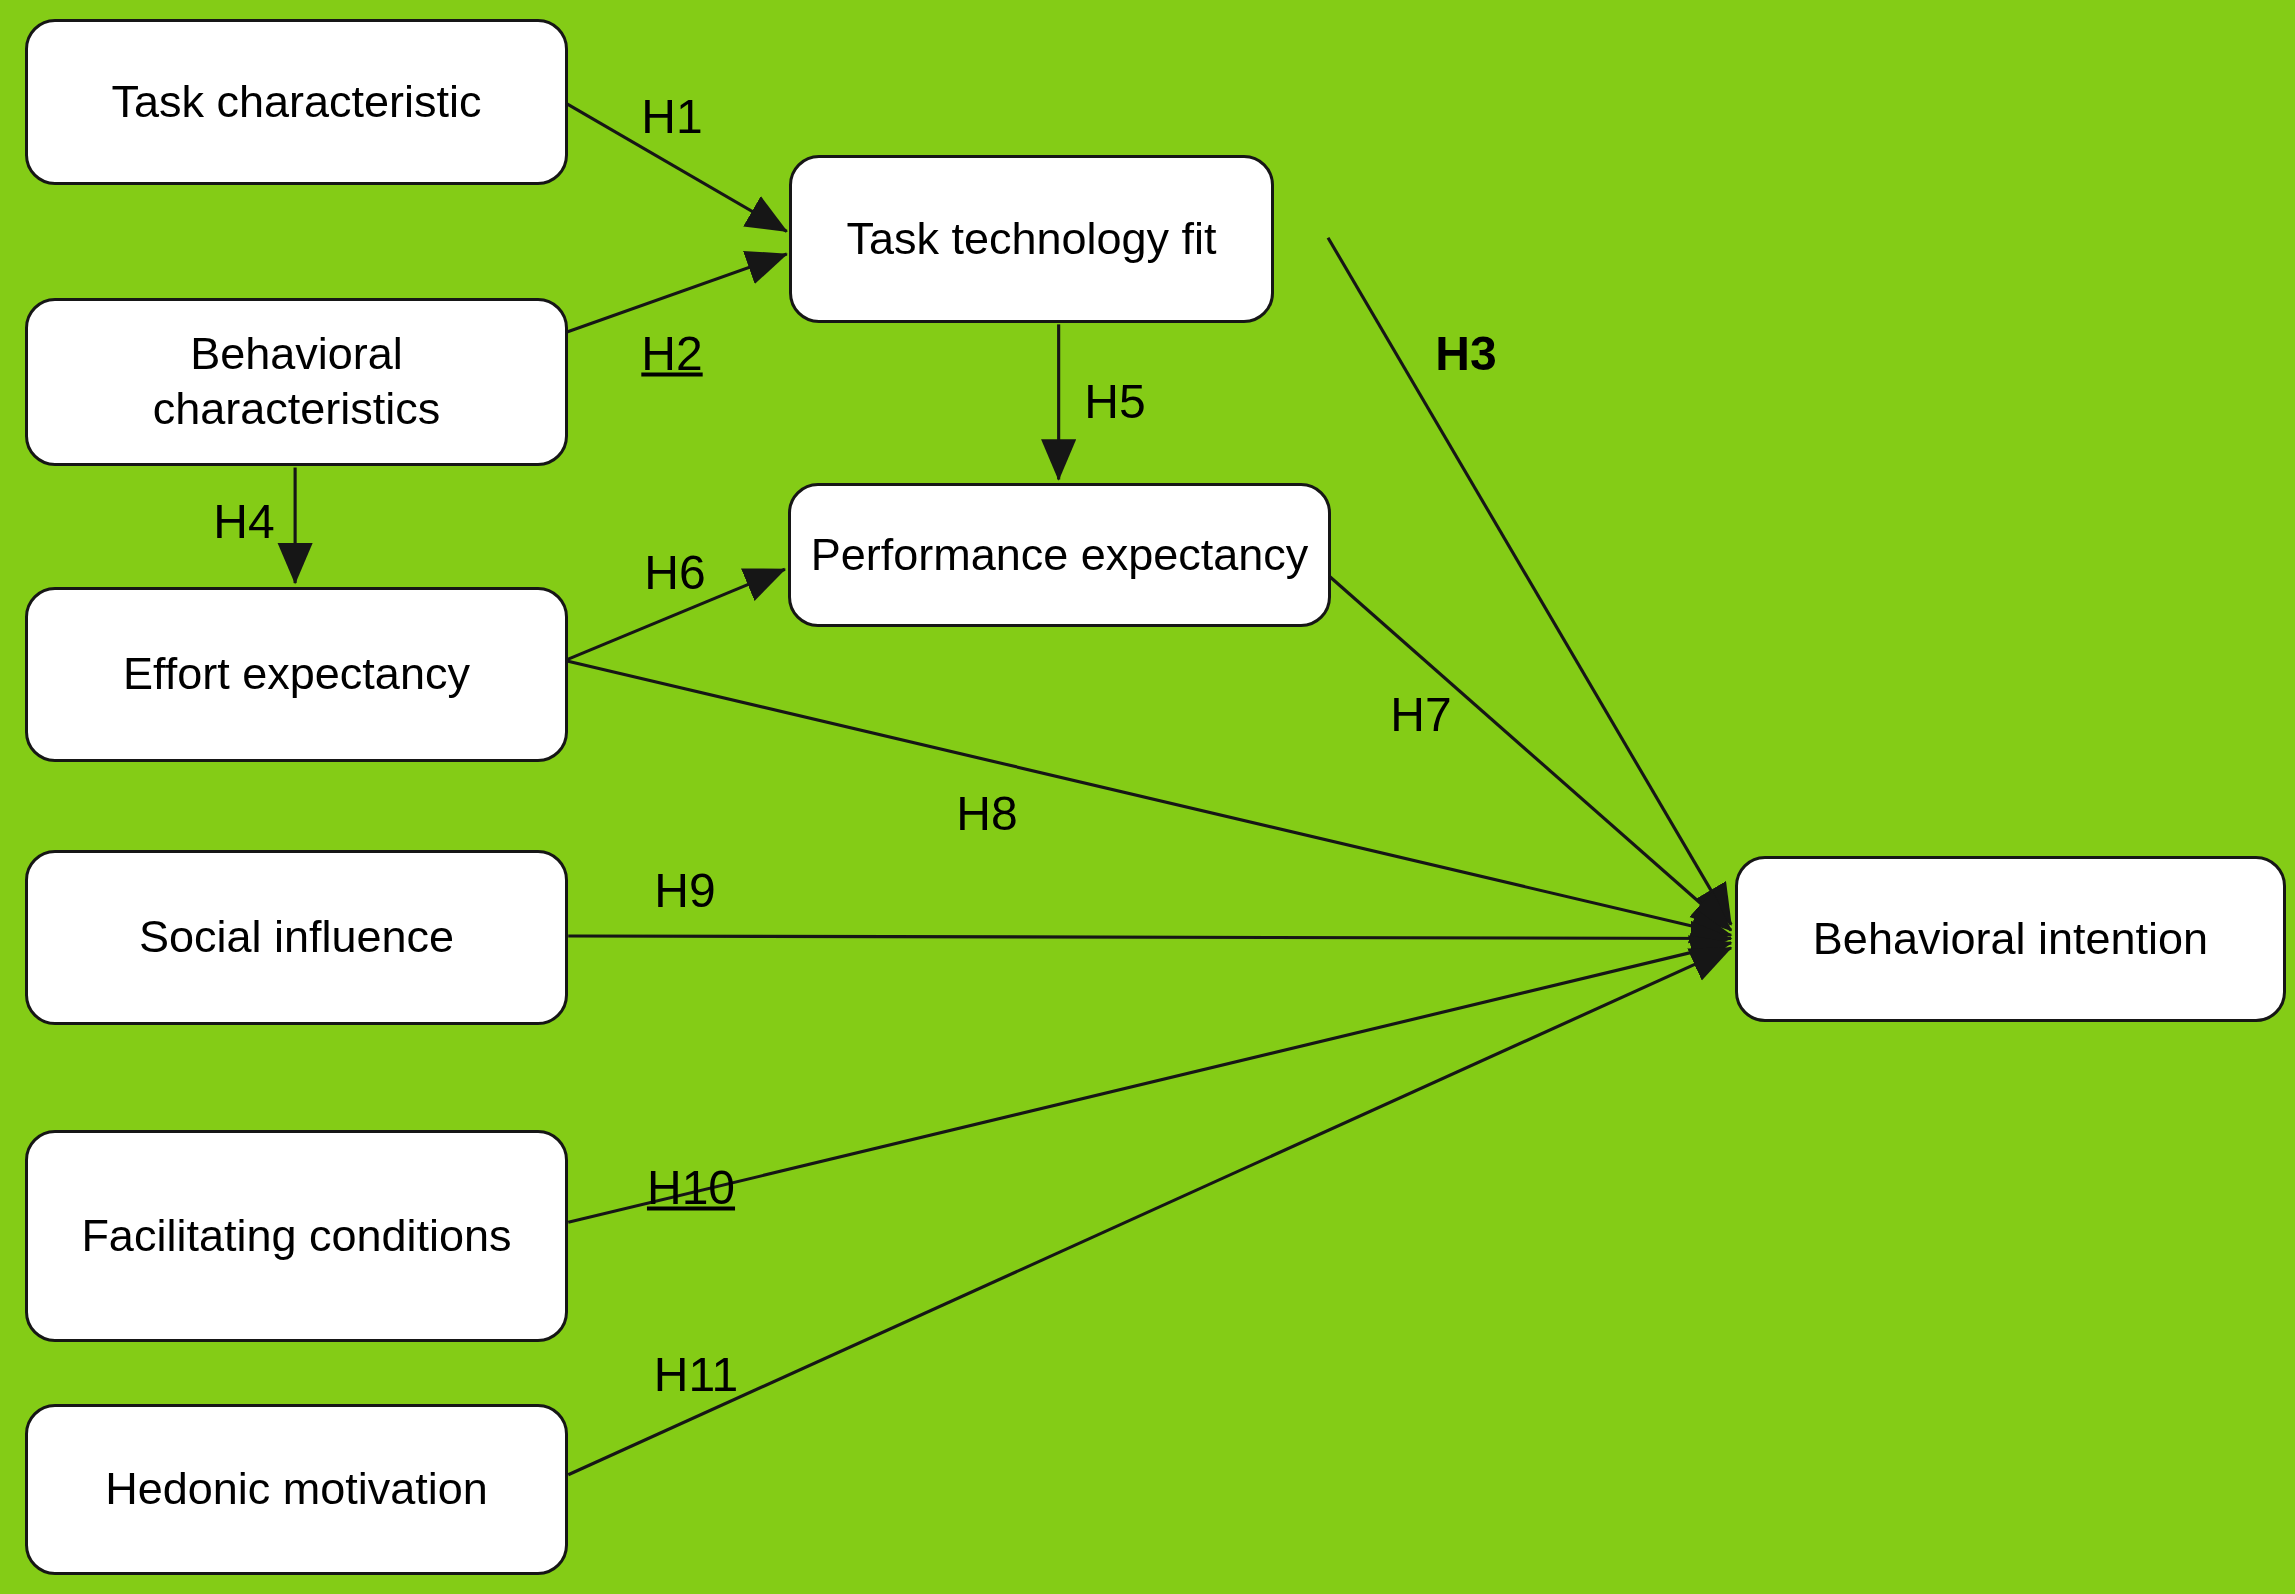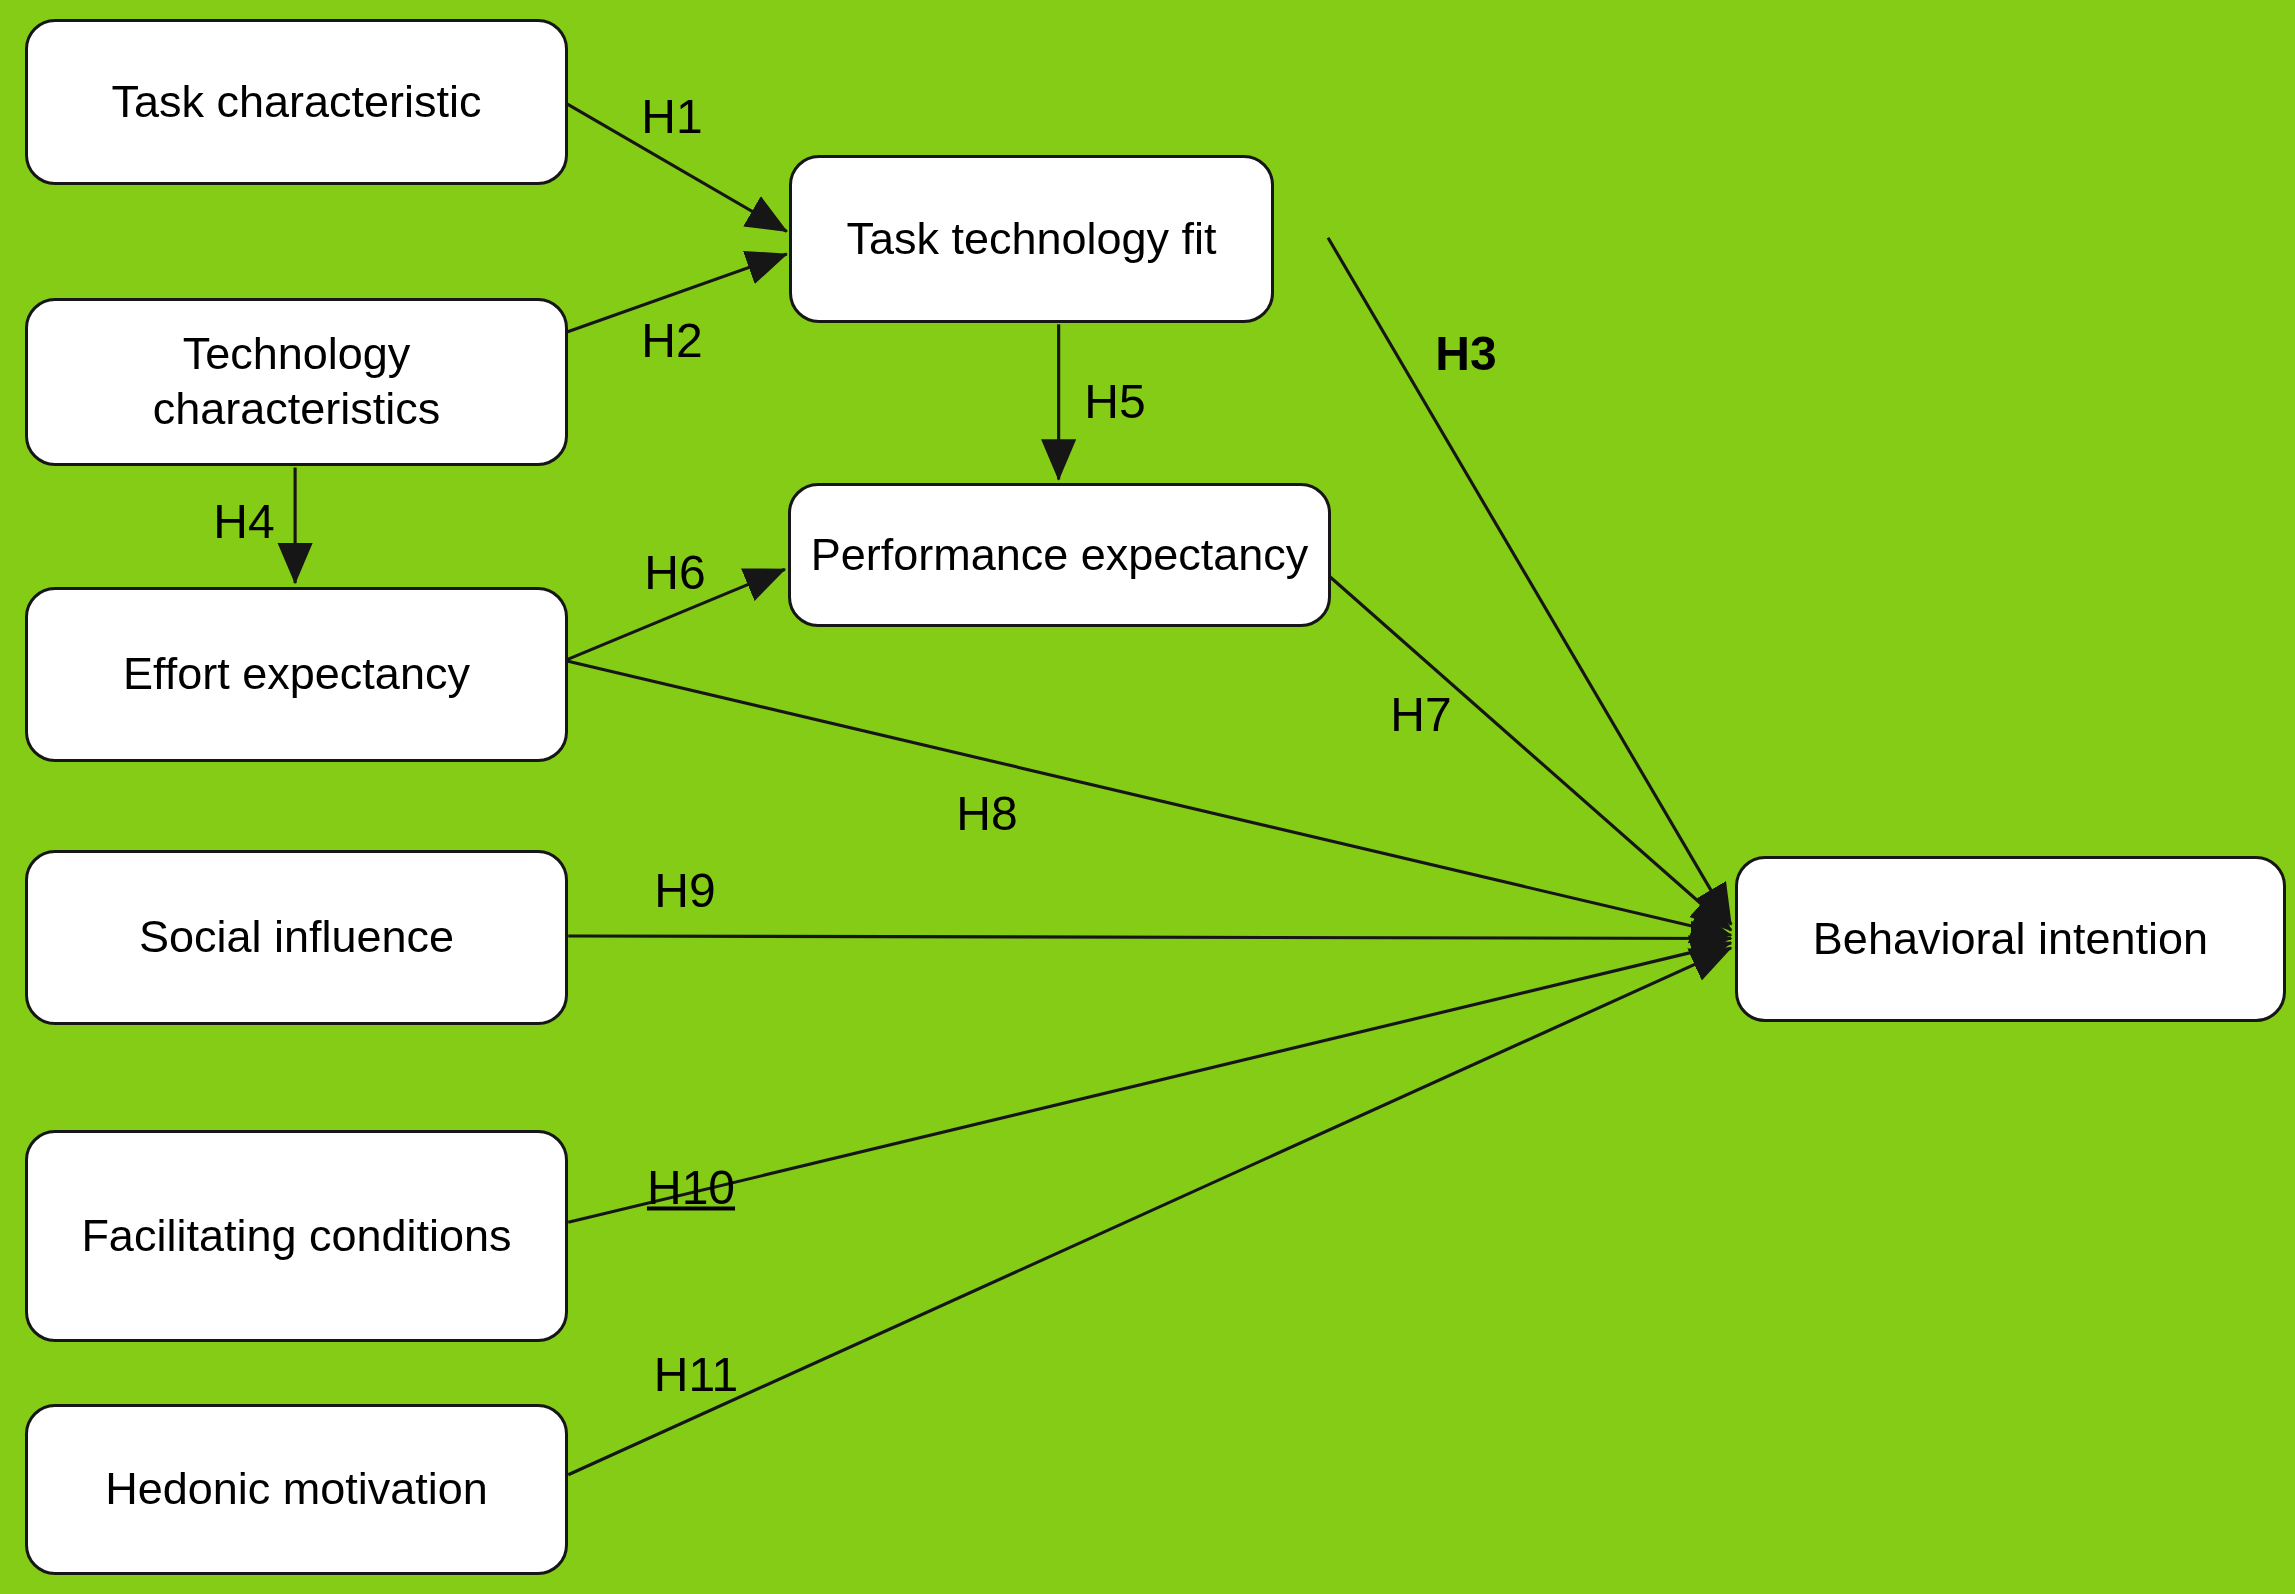--- a/index.html
+++ b/index.html
@@ -78,21 +78,21 @@
     <line x1="905" y1="1490" x2="2757" y2="1494" stroke="#161616" stroke-width="5" marker-end="url(#arrow)"></line>
     <line x1="905" y1="1946" x2="2757" y2="1501" stroke="#161616" stroke-width="5" marker-end="url(#arrow)"></line>
     <line x1="905" y1="2348" x2="2757" y2="1509" stroke="#161616" stroke-width="5" marker-end="url(#arrow)"></line>
   </svg>
 
   <div class="node" style="left:25px;   top:19px;   width:543px; height:166px;">
     <span class="node-label">Task characteristic</span>
   </div>
 
   <div class="node" style="left:25px;   top:298px;  width:543px; height:168px;">
-    <span class="node-label wrap">Technology characteristics</span>
+    <span class="node-label wrap">Behavioral characteristics</span>
   </div>
 
   <div class="node" style="left:25px;   top:587px;  width:543px; height:175px;">
     <span class="node-label">Effort expectancy</span>
   </div>
 
   <div class="node" style="left:25px;   top:850px; width:543px; height:175px;">
     <span class="node-label">Social influence</span>
   </div>
 
@@ -110,21 +110,21 @@
 
   <div class="node" style="left:788px; top:483px;  width:543px; height:144px;">
     <span class="node-label">Performance expectancy</span>
   </div>
 
   <div class="node" style="left:1735px; top:856px; width:551px; height:166px;">
     <span class="node-label">Behavioral intention</span>
   </div>
 
   <div class="edge-label" style="left:672px; top:116px;">H1</div>
-  <div class="edge-label" style="left:672px; top:340px;">H2</div>
+  <div class="edge-label" style="left:672px; top:353px;text-decoration:underline;">H2</div>
   <div class="edge-label" style="left:1466px; top:353px;font-weight:bold;">H3</div>
   <div class="edge-label" style="left:244px;  top:521px;">H4</div>
   <div class="edge-label" style="left:1115px; top:401px;">H5</div>
   <div class="edge-label" style="left:675px; top:572px;">H6</div>
   <div class="edge-label" style="left:1421px; top:714px;">H7</div>
   <div class="edge-label" style="left:987px; top:813px;">H8</div>
   <div class="edge-label" style="left:685px; top:890px;">H9</div>
   <div class="edge-label" style="left:691px; top:1187px;text-decoration:underline;">H10</div>
   <div class="edge-label" style="left:696px; top:1374px;">H11</div>
 

